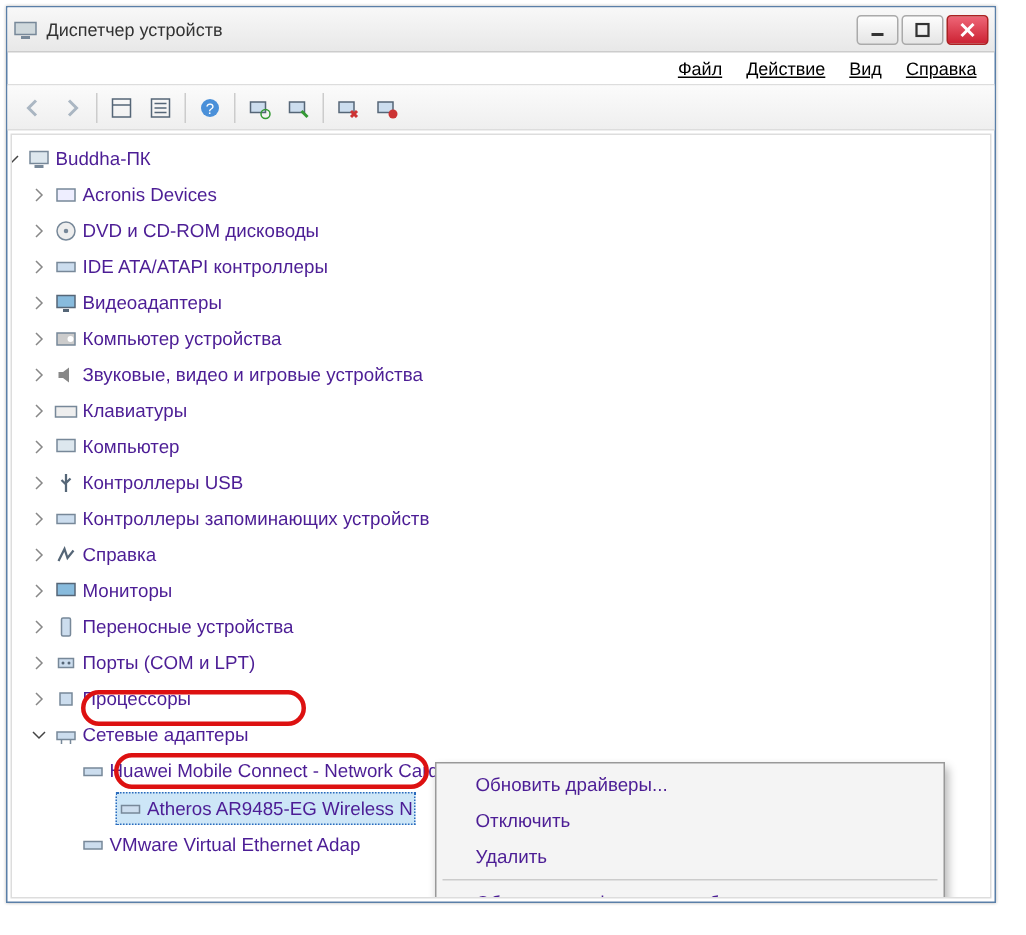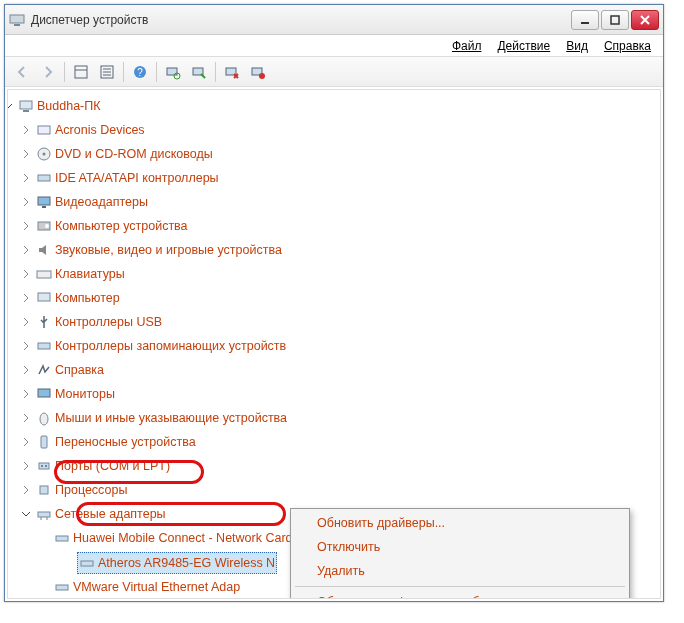--- a/index.html
+++ b/index.html
@@ -17,21 +17,21 @@
 
 .menubar { height: 22px; display: flex; align-items: center; padding: 0 4px; font-size: 12px; border-bottom: 1px solid #ddd; justify-content: flex-end; }
 .menubar .menu-item { padding: 2px 8px; cursor: pointer; }
 .menubar .menu-item u { text-decoration: underline; }
 
 .toolbar { height: 30px; display: flex; align-items: center; padding: 0 4px; gap: 0; border-bottom: 1px solid #ddd; background: linear-gradient(#fbfbfb,#efefef); }
 .toolbar .tool { width: 26px; height: 26px; display: flex; align-items: center; justify-content: center; cursor: pointer; }
 .toolbar .tool.disabled { opacity: .35; cursor: default; }
 .toolbar .sep { width: 1px; height: 20px; background: #ccc; margin: 0 3px; }
 
-.tree { padding: 6px 4px 4px 4px; font-size: 12.5px; color: #c2410c; height: 510px; overflow: hidden; position: relative; background: #fff; border: 1px solid #ddd; margin: 2px; }
+.tree { padding: 6px 4px 4px 4px; font-size: 12.5px; color: #4c1d95; height: 510px; overflow: hidden; position: relative; background: #fff; border: 1px solid #ddd; margin: 2px; }
 .tree ul { list-style: none; padding-left: 18px; }
 .tree > ul { padding-left: 4px; }
 .tree li { position: relative; line-height: 20px; white-space: nowrap; }
 .tree .toggle { position: absolute; left: -14px; top: 4px; width: 11px; height: 11px; cursor: pointer; display: flex; align-items: center; justify-content: center; }
 .tree .toggle svg { display: block; }
 .tree .node { display: inline-flex; align-items: center; gap: 3px; padding: 0 2px; }
 .tree .node.selected { background: #cde6f7; border: 1px dotted #2a6bbd; padding: 0 1px; margin-left: 25px; }
 .tree .dev-icon { width: 16px; height: 16px; display: inline-flex; align-items: center; justify-content: center; }
 
 .highlight { position: absolute; border: 3px solid #d11; border-radius: 12px; pointer-events: none; }
@@ -303,32 +303,20 @@
                 <svg width="10" height="10">
                   <path d="M3 1 L7 5 L3 9" fill="none" stroke="#888"></path>
                 </svg>
               </span><span class="node">
                 <span class="dev-icon">
                   <svg class="ico" viewBox="0 0 16 16">
                     <rect x="2" y="3" width="12" height="8" fill="#8bd" stroke="#567"></rect>
                   </svg>
                 </span>
                 <span>Мониторы</span>
-              </span></li>
-          <li><span class="toggle">
-                <svg width="10" height="10">
-                  <path d="M3 1 L7 5 L3 9" fill="none" stroke="#888"></path>
-                </svg>
-              </span><span class="node">
-                <span class="dev-icon">
-                  <svg class="ico" viewBox="0 0 16 16">
-                    <ellipse cx="8" cy="9" rx="4" ry="6" fill="#eee" stroke="#789"></ellipse>
-                  </svg>
-                </span>
-                <span>Мыши и иные указывающие устройства</span>
               </span></li>
           <li><span class="toggle">
                 <svg width="10" height="10">
                   <path d="M3 1 L7 5 L3 9" fill="none" stroke="#888"></path>
                 </svg>
               </span><span class="node">
                 <span class="dev-icon">
                   <svg class="ico" viewBox="0 0 16 16">
                     <rect x="5" y="2" width="6" height="12" rx="1" fill="#cde" stroke="#789"></rect>
                   </svg>

